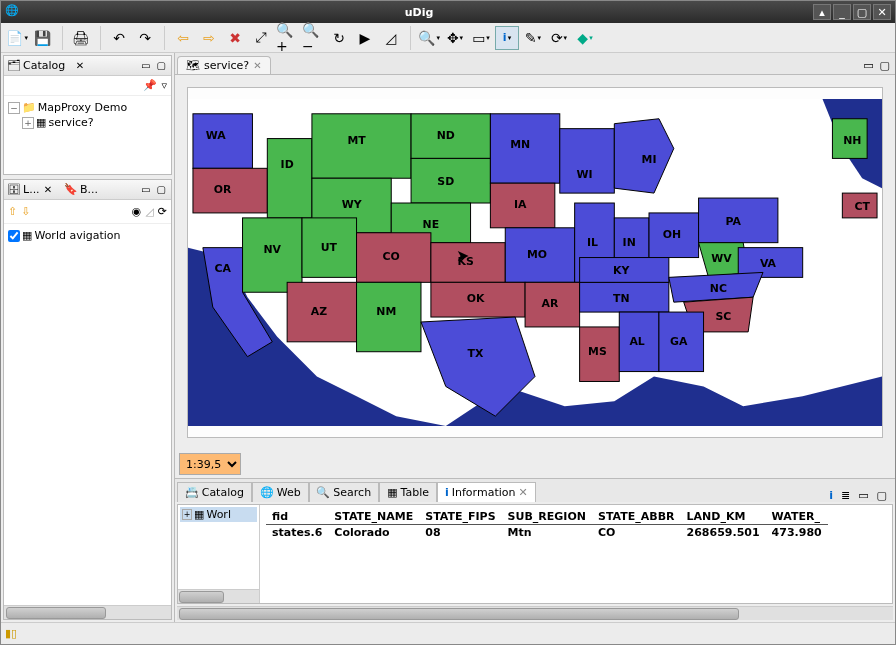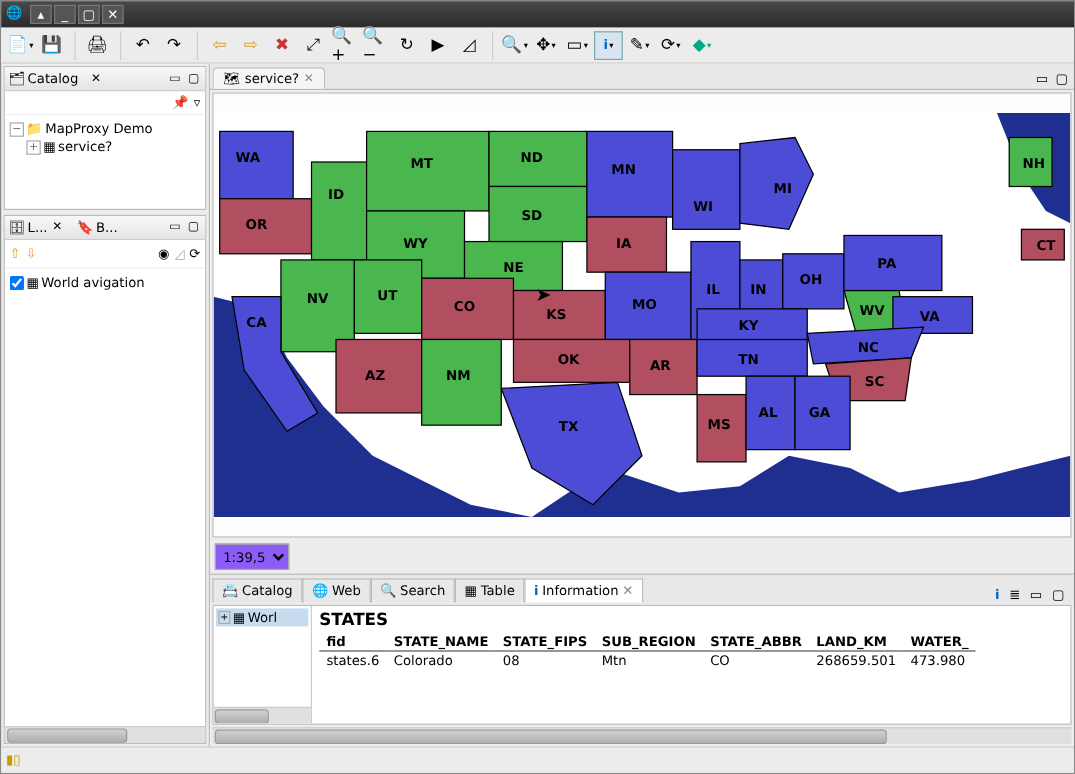--- a/index.html
+++ b/index.html
@@ -29,50 +29,51 @@
 .tree { padding:4px; font-size:11px; }
 .tree-row { display:flex; align-items:center; gap:2px; padding:1px 0; cursor:pointer; white-space:nowrap; }
 .tree-row .exp { width:12px; text-align:center; font-size:9px; color:#666; border:1px solid #aaa; line-height:10px; }
 .tree-indent { margin-left:14px; }
 .layers-tb { height:24px; display:flex; align-items:center; gap:4px; padding:0 4px; border-bottom:1px solid #eee; }
 .rightcol { flex:1; display:flex; flex-direction:column; min-width:0; }
 .map-tab-bar { height:22px; background:#e8e8e8; display:flex; align-items:end; padding:0 2px; border-bottom:1px solid #bbb; }
 .map-tab { background:#f5f5f5; border:1px solid #bbb; border-bottom:none; padding:2px 8px; display:flex; align-items:center; gap:4px; border-radius:4px 4px 0 0; cursor:pointer; }
 .map-tab .x { font-size:10px; color:#888; }
 .map-tab-space { flex:1; }
-.map-area { flex:1; background:#fdfdfd; position:relative; border:1px solid #bbb; margin:2px; overflow:hidden; }
+.map-area { flex:1; background:#fdfdfd; position:relative; border:1px solid #bbb; margin:12px; overflow:hidden; }
 .map-area svg { width:100%; height:100%; }
 .map-footer { height:28px; display:flex; align-items:center; gap:4px; padding:2px 4px; }
 .map-footer .fld { flex:1; border:1px solid #aaa; background:linear-gradient(#fff,#eee); height:22px; display:flex; align-items:center; justify-content:center; font-size:11px; }
-.map-footer select { height:22px; border:1px solid #aaa; background:#8b5cf6; font-size:11px; padding:0 2px; }
+.map-footer select { height:22px; border:1px solid #aaa; background:#fdba74; font-size:11px; padding:0 2px; }
 .bottom-tabs { height:24px; display:flex; align-items:end; padding:0 2px; border-top:1px solid #bbb; background:#e8e8e8; }
 .btab { padding:3px 7px; border:1px solid #bbb; background:#e8e8e8; display:flex; align-items:center; gap:3px; font-size:11px; cursor:pointer; border-bottom:none; }
 .btab.active { background:#fff; }
 .btab .ic { font-size:11px; }
 .btab-space { flex:1; }
 .btab-icons { display:flex; align-items:center; gap:8px; padding:0 6px; font-size:12px; }
 .info-panel { border:1px solid #bbb; margin:2px; background:#fff; height:100px; display:flex; overflow:hidden; }
 .info-tree { width:82px; border-right:1px solid #ccc; padding:2px; display:flex; flex-direction:column; }
 .info-tree-row { display:flex; align-items:center; gap:2px; background:#c8dcf0; padding:1px 2px; font-size:11px; cursor:pointer; }
 .info-body { flex:1; padding:4px 6px; overflow:auto; }
 .info-body h3 { font-size:14px; font-weight:bold; margin-bottom:2px; }
 .info-table { border-collapse:collapse; font-size:11px; }
 .info-table th { font-weight:bold; text-align:left; padding:1px 6px; border-bottom:1px solid #555; }
-.info-table td { padding:1px 6px; }
+.info-table td { padding:1px 6px;font-weight:bold; }
 .hscroll { height:14px; background:#e0e0e0; border-top:1px solid #ccc; position:relative; }
 .hscroll .thumb { position:absolute; height:12px; top:1px; background:linear-gradient(#d0d0d0,#b0b0b0); border:1px solid #999; border-radius:3px; }
 .statusbar { height:22px; background:#ececec; border-top:1px solid #ccc; display:flex; align-items:center; padding:0 4px; font-size:11px; }
 .cursor-overlay { position:absolute; pointer-events:none; font-size:16px; }
 </style>
 </head>
 <body>
 
 <div class="window">
   <div class="titlebar">
     <span class="icon">🌐</span>
+    <span class="title">uDig</span>
     <div class="btns">
       <div>▴</div>
       <div>_</div>
       <div>▢</div>
       <div>✕</div>
     </div>
   </div>
 
 
   <div class="toolbar">
@@ -315,21 +316,20 @@
             <span style="border:1px solid #aaa;font-size:8px;width:10px;text-align:center">+</span>
             <span>▦</span>
             <span>Worl</span>
           </div>
           <div style="flex:1"></div>
           <div class="hscroll" style="margin:0 -2px -2px -2px">
               <div class="thumb" style="left:1px;width:45px"></div>
             </div>
         </div>
         <div class="info-body">
-          <h3>STATES</h3>
           <table class="info-table">
             <tbody>
                 <tr>
               <th>fid</th>
               <th>STATE_NAME</th>
               <th>STATE_FIPS</th>
               <th>SUB_REGION</th>
               <th>STATE_ABBR</th>
               <th>LAND_KM</th>
               <th>WATER_</th>

